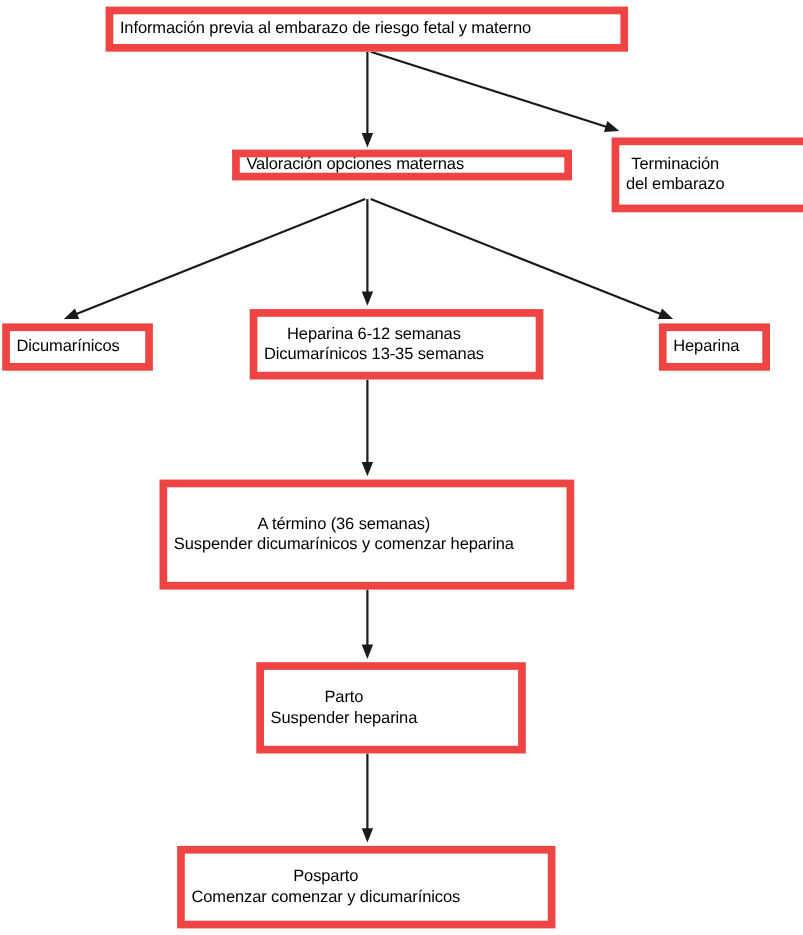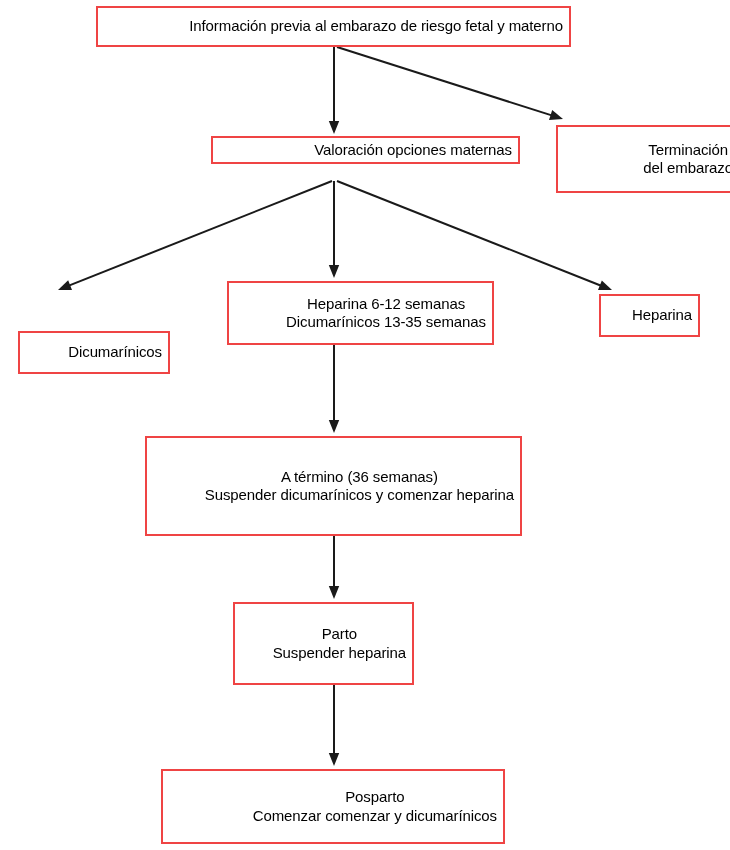--- a/index.html
+++ b/index.html
@@ -23,25 +23,25 @@
     position: absolute;
     left: 0;
     top: 0;
     width: 730px;
     height: 850px;
     display: block;
   }
   .node-box {
     position: absolute;
     box-sizing: border-box;
-    border: 2px solid #ef4444;
+    border: 7px solid #ef4444;
     background: #ffffff;
     display: flex;
     align-items: center;
-    justify-content: flex-end;
+    justify-content: flex-start;
     text-align: center;
   }
   .node-label {
     font-family: "Liberation Sans", sans-serif;
     font-size: 15px;
     line-height: 1.22;
     color: #000000;
     white-space: pre-line;
     padding: 0 6px;
     letter-spacing: -0.1px;
@@ -82,35 +82,35 @@
       <div class="node-box" style="left: 96px; top: 6px; width: 475px; height: 41px;">
         <div class="node-label">Información previa al embarazo de riesgo fetal y materno</div>
       </div>
       <div class="node-box" style="left: 176px; top: 136px; width: 309px; height: 28px; margin-left: 35px;">
         <div class="node-label">Valoración opciones maternas</div>
       </div>
       <div class="node-box" style="left: 556px; top: 125px; width: 185px; height: 68px;">
         <div class="node-label">Terminación
 del embarazo</div>
       </div>
-      <div class="node-box" style="left: 18px; top: 294px; width: 152px; height: 43px; margin-top: 37px;">
+      <div class="node-box" style="left: 2px; top: 294px; width: 137px; height: 43px;">
         <div class="node-label">Dicumarínicos</div>
       </div>
       <div class="node-box" style="left: 203px; top: 281px; width: 267px; height: 64px; margin-left: 24px;">
         <div class="node-label">Heparina 6-12 semanas
 Dicumarínicos 13-35 semanas</div>
       </div>
       <div class="node-box" style="left: 567px; top: 294px; width: 101px; height: 43px; margin-left: 32px;">
         <div class="node-label">Heparina</div>
       </div>
       <div class="node-box" style="left: 145px; top: 436px; width: 377px; height: 100px;">
         <div class="node-label">A término (36 semanas)
 Suspender dicumarínicos y comenzar heparina</div>
       </div>
-      <div class="node-box" style="left: 233px; top: 602px; width: 181px; height: 83px;">
+      <div class="node-box" style="left: 233px; top: 602px; width: 245px; height: 83px;">
         <div class="node-label">Parto
 Suspender heparina</div>
       </div>
       <div class="node-box" style="left: 161px; top: 769px; width: 344px; height: 75px;">
         <div class="node-label">Posparto
 Comenzar comenzar y dicumarínicos</div>
       </div>
     </div>
 </div>
 

